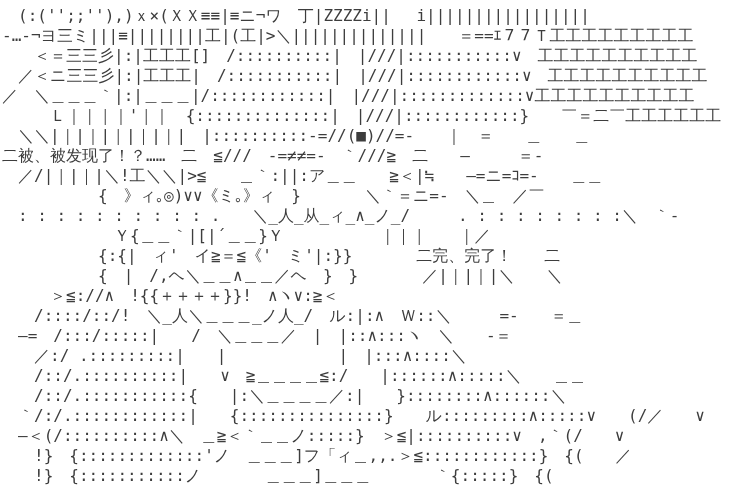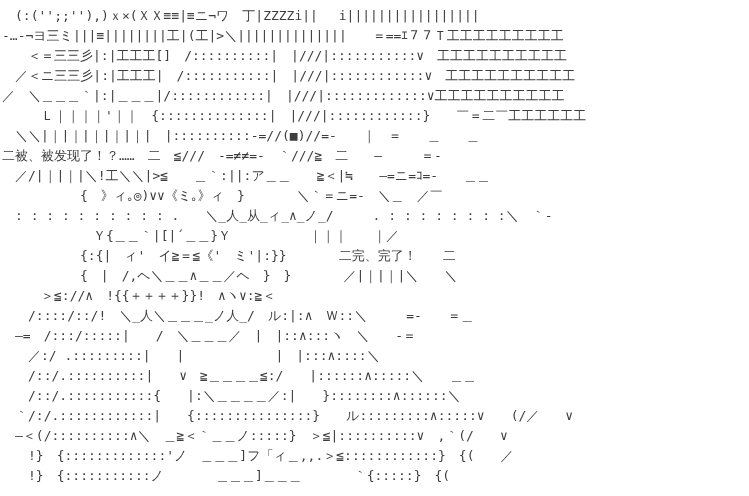--- a/index.html
+++ b/index.html
@@ -11,21 +11,21 @@
     position: relative;
     width: 749px;
     height: 496px;
     background: #ffffff;
     overflow: hidden;
   }
   .aa {
     margin: 0;
     padding: 6px 2px 0 2px;
     font-family: "DejaVu Sans Mono", monospace;
-    font-size: 13px;
+    font-size: 16px;
     line-height: 20px;
     color: #3d3d3d;
     white-space: pre;
     letter-spacing: 0px;
   }
 </style>
 </head>
 <body>
 
 <div class="screen">

